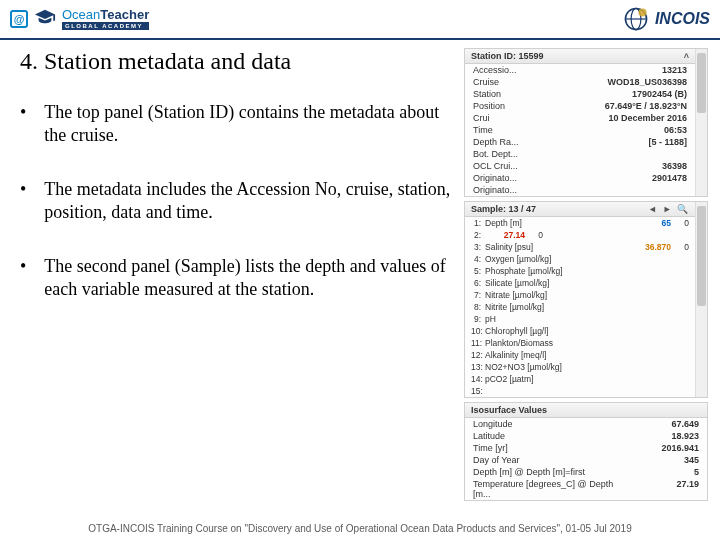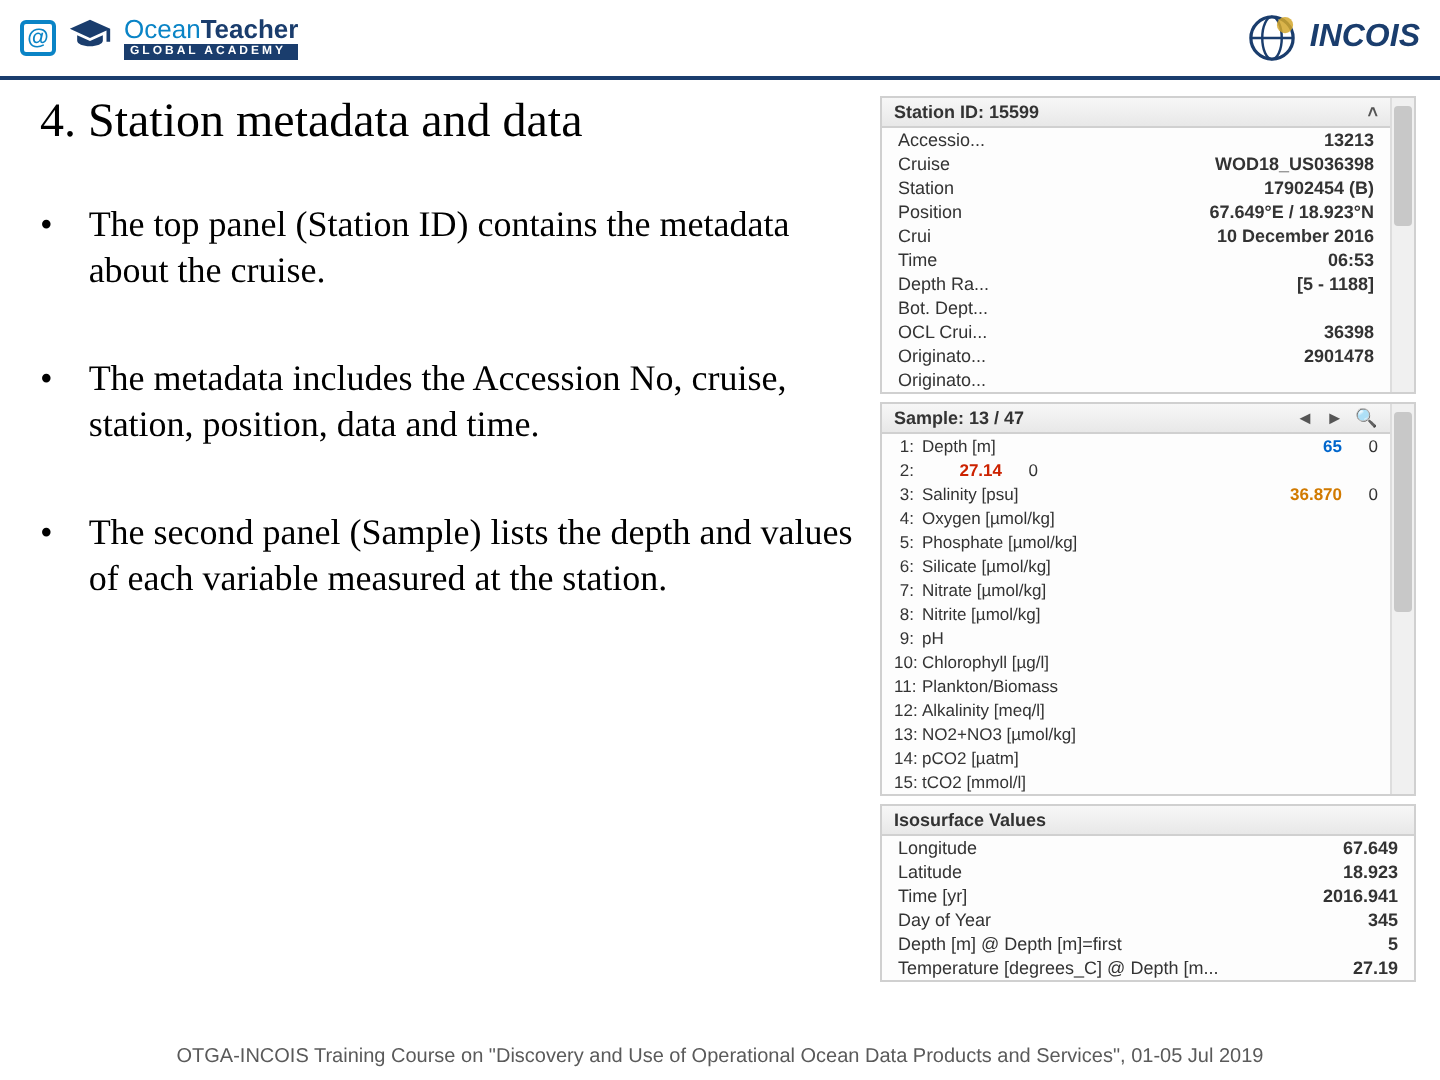--- a/index.html
+++ b/index.html
@@ -55,21 +55,21 @@
     color: #000;
   }
   ul.bullets li {
     display: flex;
     gap: 18px;
     margin-bottom: 30px;
     line-height: 1.3;
   }
   ul.bullets li .dot { flex: 0 0 auto; }
   .right-col {
-    width: 268px;
+    width: 244px;
     display: flex; flex-direction: column; gap: 4px;
     font-family: "Segoe UI", Tahoma, sans-serif;
   }
   .panel {
     border: 1px solid #d0d0d0;
     background: #fdfdfd;
     font-size: 9px;
   }
   .panel-hdr {
     background: linear-gradient(#f7f7f7,#e8e8e8);
@@ -310,21 +310,20 @@
             <span class="v2"></span>
           </div>
           <div class="samp-row ">
             <span class="idx">14:</span>
             <span class="lbl">pCO2 [µatm]</span>
             <span class="v1"></span>
             <span class="v2"></span>
           </div>
           <div class="samp-row ">
             <span class="idx">15:</span>
-            <span class="lbl">tCO2 [mmol/l]</span>
             <span class="v1"></span>
             <span class="v2"></span>
           </div>
         </div>
       <div class="scrollbar">
           <div class="thumb" style="height:100px"></div>
         </div>
     </div>
 
     <div class="panel">

